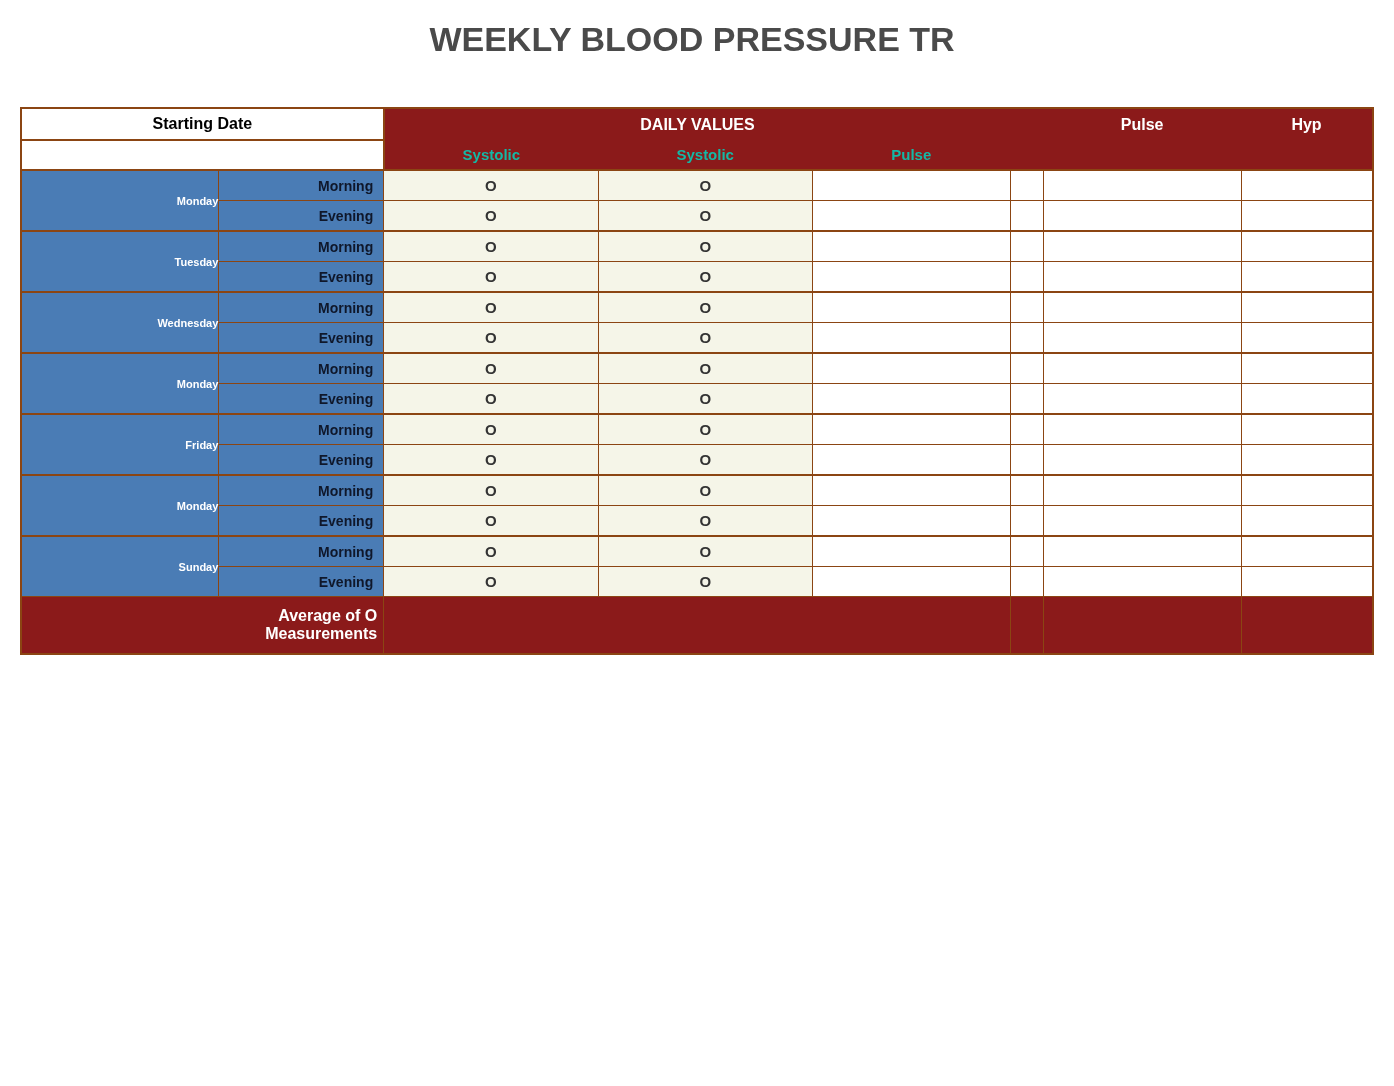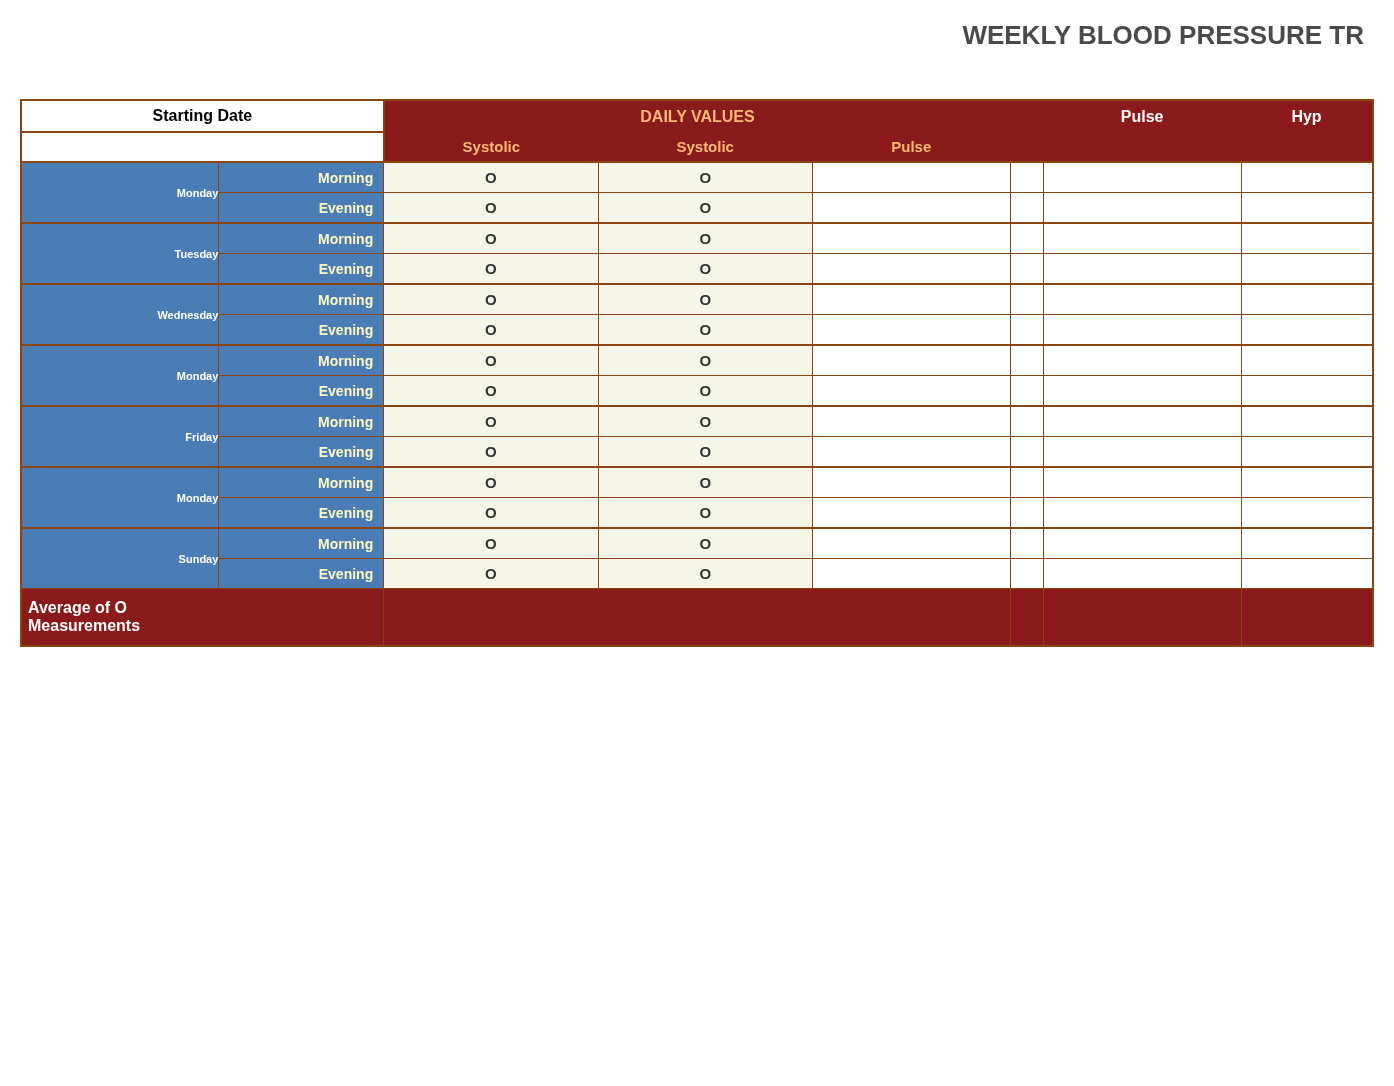--- a/index.html
+++ b/index.html
@@ -4,22 +4,22 @@
   <style>
     * { margin: 0; padding: 0; box-sizing: border-box; }
 
     body {
       font-family: Arial, sans-serif;
       background: #fff;
       padding: 20px;
     }
 
     .page-title {
-      text-align: right;
-      font-size: 26px;
+      text-align: center;
+      font-size: 34px;
       font-weight: bold;
       color: #4a4a4a;
       margin-bottom: 20px;
       padding-right: 10px;
     }
 
     .tracker-table {
       width: 100%;
       border-collapse: collapse;
       border: 2px solid #8B4513;
@@ -38,57 +38,57 @@
     .header-row-1 .starting-date-cell {
       background-color: #fff;
       color: #000;
       border: 2px solid #8B4513;
       font-size: 16px;
       font-weight: bold;
     }
 
     .header-row-1 .daily-values-label {
       background-color: #8B1A1A;
-      color: #fdba74;
+      color: #ffffff;
       font-size: 16px;
       text-align: center;
     }
 
     .header-row-1 .empty-cell {
       background-color: #8B1A1A;
     }
 
     .header-row-2 .starting-date-input-cell {
       background-color: #fff;
       border: 2px solid #8B4513;
     }
 
     .header-row-2 .col-header {
       background-color: #8B1A1A;
-      color: #fdba74;
+      color: #14b8a6;
       font-weight: bold;
       font-size: 15px;
       text-align: center;
       padding: 6px 10px;
     }
 
     
     .day-label-cell {
       background-color: #4a7cb5;
       color: #ffffff;
       font-weight: bold;
       font-size: 11px;
       text-align: right;
       vertical-align: middle;
       border: 1px solid #8B4513;
     }
 
     .time-label-cell {
       background-color: #4a7cb5;
-      color: #fef9c3;
+      color: #0f172a;
       font-weight: bold;
       font-size: 14px;
       text-align: right;
       padding-right: 10px;
       border: 1px solid #8B4513;
     }
 
     .value-cell {
       background-color: #f5f5e8;
       text-align: center;
@@ -107,21 +107,21 @@
 
     .day-group-separator td {
       border-top: 2px solid #8B4513;
     }
 
     .average-row td {
       background-color: #8B1A1A;
       color: #fff;
       font-weight: bold;
       font-size: 16px;
-      text-align: left;
+      text-align: right;
       vertical-align: middle;
       padding: 10px 6px;
       border: 1px solid #8B4513;
     }
 
     .average-empty-cell {
       background-color: #fff;
       border: 1px solid #8B4513;
     }
 

